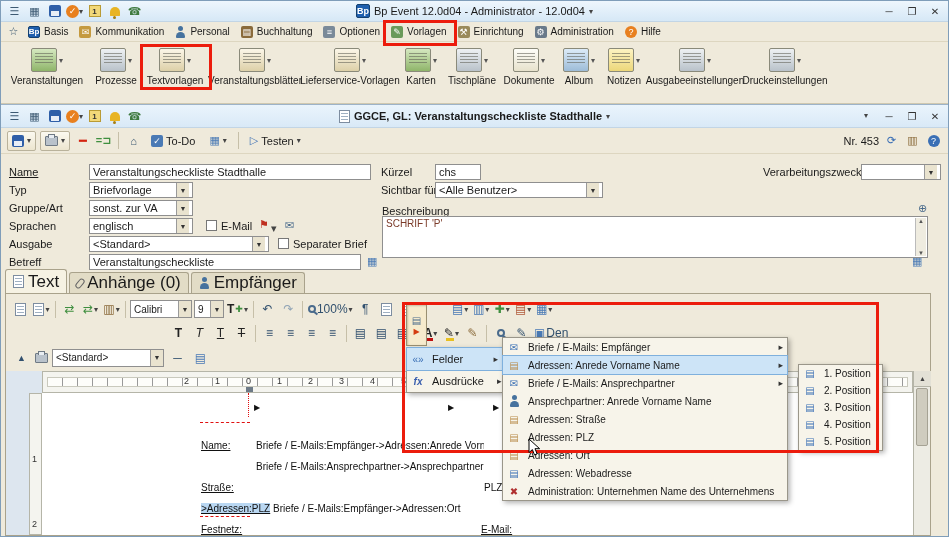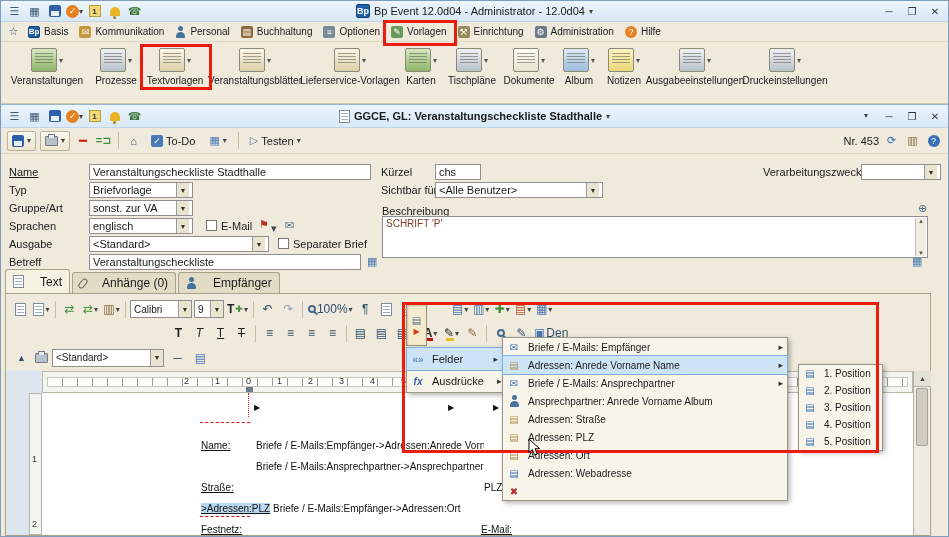--- a/index.html
+++ b/index.html
@@ -70,21 +70,21 @@
   .ul{text-decoration:underline}
   .finput{position:absolute;height:16px;background:#fff;border:1px solid #8f8f8f;font-size:11px;display:flex;align-items:center;padding:0 3px;white-space:nowrap;overflow:hidden}
   .dda{margin-left:auto;width:13px;align-self:stretch;background:#e9e3cf;border-left:1px solid #9a9a9a;display:flex;align-items:center;justify-content:center;font-size:7px;color:#333;flex:none}
   .cbx{position:absolute;width:11px;height:11px;border:1px solid #777;background:#fff}
   .farea{position:absolute;background:#fff;border:1px solid #8f8f8f;font-size:10px;padding:1px 26px 1px 3px;overflow:hidden}
   .maroon{color:#7b3a28}
   .ascroll{position:absolute;right:1px;top:1px;bottom:1px;width:11px;background:#efece0;border-left:1px solid #bbb;display:flex;flex-direction:column;justify-content:space-between;align-items:center;font-size:6px;color:#555}
 
   
   .tabs{position:absolute;top:164px;left:4px;right:4px;height:24px;display:flex;align-items:flex-end;gap:2px}
-  .tab{display:flex;align-items:center;gap:16px;height:21px;padding:0 7px;border:1px solid #a9a28b;border-bottom:none;background:#e2dcc6;border-radius:3px 3px 0 0;font-size:12px;white-space:nowrap}
+  .tab{display:flex;align-items:center;gap:4px;height:21px;padding:0 7px;border:1px solid #a9a28b;border-bottom:none;background:#e2dcc6;border-radius:3px 3px 0 0;font-size:17px;white-space:nowrap}
   .tab.active{background:#f6f2e3;height:24px}
 
   
   .editor{position:absolute;top:188px;left:4px;right:17px;bottom:0;border:1px solid #a9a28b;background:#efeadb}
   .tbrow{position:absolute;left:1px;right:1px;height:24px;display:flex;align-items:center;gap:2px;padding:0 4px}
   .tb1{top:3px}.tb2{top:27px;padding-left:162px}
   .tbtn{height:20px;min-width:19px;display:inline-flex;align-items:center;justify-content:center;gap:1px;font-size:12px;color:#31506e;border:1px solid transparent;border-radius:2px;position:relative}
   .tsm{font-size:12px}
   .combo{height:18px;background:#fff;border:1px solid #8f8f8f;display:inline-flex;align-items:center;font-size:10px;padding-left:3px;white-space:nowrap}
   .bT{font-weight:bold;color:#222}.iT{font-style:italic;color:#222}.uT{text-decoration:underline;color:#222}.sT{text-decoration:line-through;color:#222}
@@ -636,40 +636,41 @@
       </div>
     <div class="mrow">
         <span class="micon blu">✉</span>
         <span>Briefe / E-Mails: Ansprechpartner</span>
         <span class="marrow">▸</span>
       </div>
     <div class="mrow">
         <span class="micon">
           <span class="ic-person"></span>
         </span>
-        <span>Ansprechpartner: Anrede Vorname Album</span>
+        <span>Ansprechpartner: Anrede Vorname Name</span>
       </div>
     <div class="mrow">
         <span class="micon tanb">▤</span>
         <span>Adressen: Straße</span>
       </div>
     <div class="mrow">
         <span class="micon tanb">▤</span>
         <span>Adressen: PLZ</span>
       </div>
     <div class="mrow">
         <span class="micon tanb">▤</span>
         <span>Adressen: Ort</span>
       </div>
     <div class="mrow">
         <span class="micon blu">▤</span>
         <span>Adressen: Webadresse</span>
       </div>
     <div class="mrow">
         <span class="micon redi">✖</span>
+        <span>Administration: Unternehmen Name des Unternehmens</span>
       </div>
   </div>
 
   <div class="menu menu-pos">
     <div class="mrow">
         <span class="micon blu">▤</span>
         <span>1. Position</span>
       </div>
     <div class="mrow">
         <span class="micon blu">▤</span>

